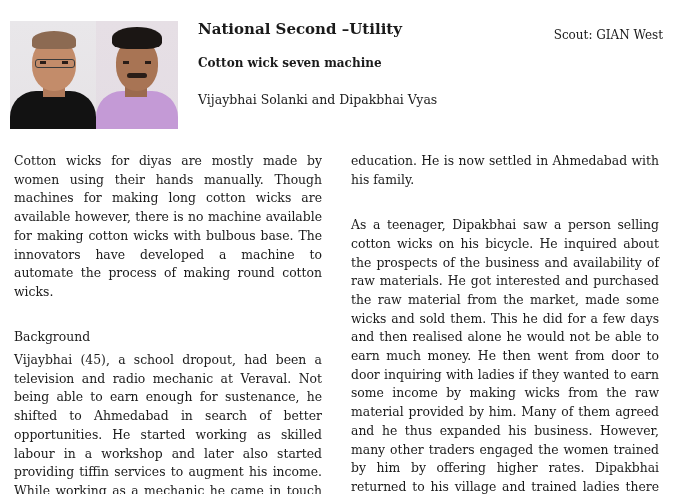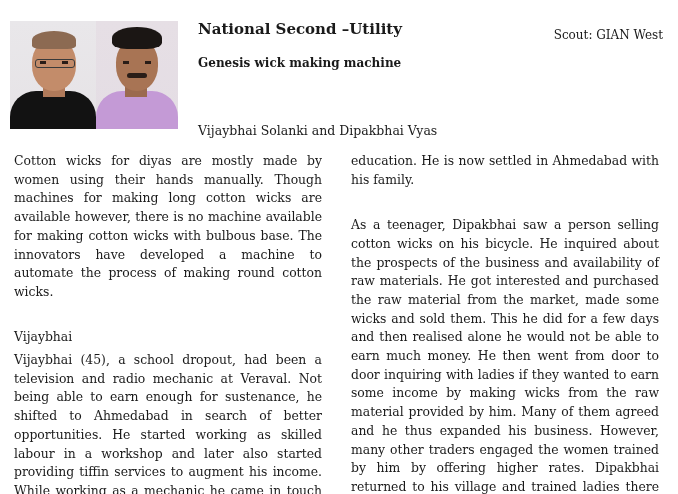--- a/index.html
+++ b/index.html
@@ -29,21 +29,21 @@
   .photo-right .p-hair { left: 16px; top: 6px; width: 50px; height: 22px; background: #1b1614; border-radius: 50% 50% 30% 30%; }
   .photo-right .p-mustache { left: 31px; top: 52px; width: 20px; height: 5px; background: #2a1d17; border-radius: 3px; }
   .p-eyes { height: 3px; border-left: 6px solid #2a1d17; border-right: 6px solid #2a1d17; background: transparent; }
   .photo-left .p-eyes { left: 30px; top: 40px; width: 16px; }
   .photo-right .p-eyes { left: 27px; top: 40px; width: 16px; }
 
   .award { position: absolute; left: 198px; top: 20px; font-size: 15px; font-weight: bold; white-space: nowrap; }
   .scout { position: absolute; right: 15px; top: 28px; font-size: 12px; white-space: nowrap; }
   .title { position: absolute; left: 198px; top: 56px; font-size: 12px; font-weight: bold; white-space: nowrap; }
   .innovators { position: absolute; left: 198px; top: 91px; font-size: 12.5px; line-height: 17px; white-space: nowrap; }
-  .innovators div { white-space: nowrap; margin-top: 31px; }
+  .innovators div { white-space: nowrap; }
 
   .col { position: absolute; top: 148px; font-size: 12.4px; line-height: 18.7px; text-align: justify; }
   .col-left { left: 10px; width: 316px; }
   .col-right { left: 347px; width: 316px; }
   .col p { margin: 4px; }
   .col .gap { height: 18.7px; }
   .heading { font-weight: normal; }
 </style>
 </head>
 <body>
@@ -62,29 +62,29 @@
     <div class="p-neck"></div>
     <div class="p-face"></div>
     <div class="p-hair"></div>
     <div class="p-eyes"></div>
     <div class="p-mustache"></div>
   </div>
 </div>
 
 <div class="award">National Second –Utility</div>
 <div class="scout">Scout: GIAN West</div>
-<div class="title">Genesis wick making machine</div>
+<div class="title">Cotton wick seven machine</div>
 <div class="innovators">
   <div>Vijaybhai Solanki and Dipakbhai Vyas</div>
 </div>
 
 <div class="col col-left">
   <p>Cotton wicks for diyas are mostly made by women using their hands manually. Though machines for making long cotton wicks are available however, there is no machine available for making cotton wicks with bulbous base. The innovators have developed a machine to automate the process of making round cotton wicks.</p>
   <div class="gap"></div>
-  <p class="heading">Vijaybhai</p>
+  <p class="heading">Background</p>
   <p>Vijaybhai (45), a school dropout, had been a television and radio mechanic at Veraval. Not being able to earn enough for sustenance, he shifted to Ahmedabad in search of better opportunities. He started working as skilled labour in a workshop and later also started providing tiffin services to augment his income. While working as a mechanic he came in touch with Dipakbhai (44) who hails from Rajkot and has been in the business of cotton wicks making since the age of 18 years. His father was an ayurvedic doctor. The fifth among seven siblings Dipakbhai could only get basic</p>
 </div>
 
 <div class="col col-right">
   <p>education. He is now settled in Ahmedabad with his family.</p>
   <div class="gap"></div>
   <p>As a teenager, Dipakbhai saw a person selling cotton wicks on his bicycle. He inquired about the prospects of the business and availability of raw materials. He got interested and purchased the raw material from the market, made some wicks and sold them. This he did for a few days and then realised alone he would not be able to earn much money. He then went from door to door inquiring with ladies if they wanted to earn some income by making wicks from the raw material provided by him. Many of them agreed and he thus expanded his business. However, many other traders engaged the women trained by him by offering higher rates. Dipakbhai returned to his village and trained ladies there in cotton wick making. He used to fill the cotton wick packets in a gunny bag and bring to</p>
 </div>
 
 </body></html>

